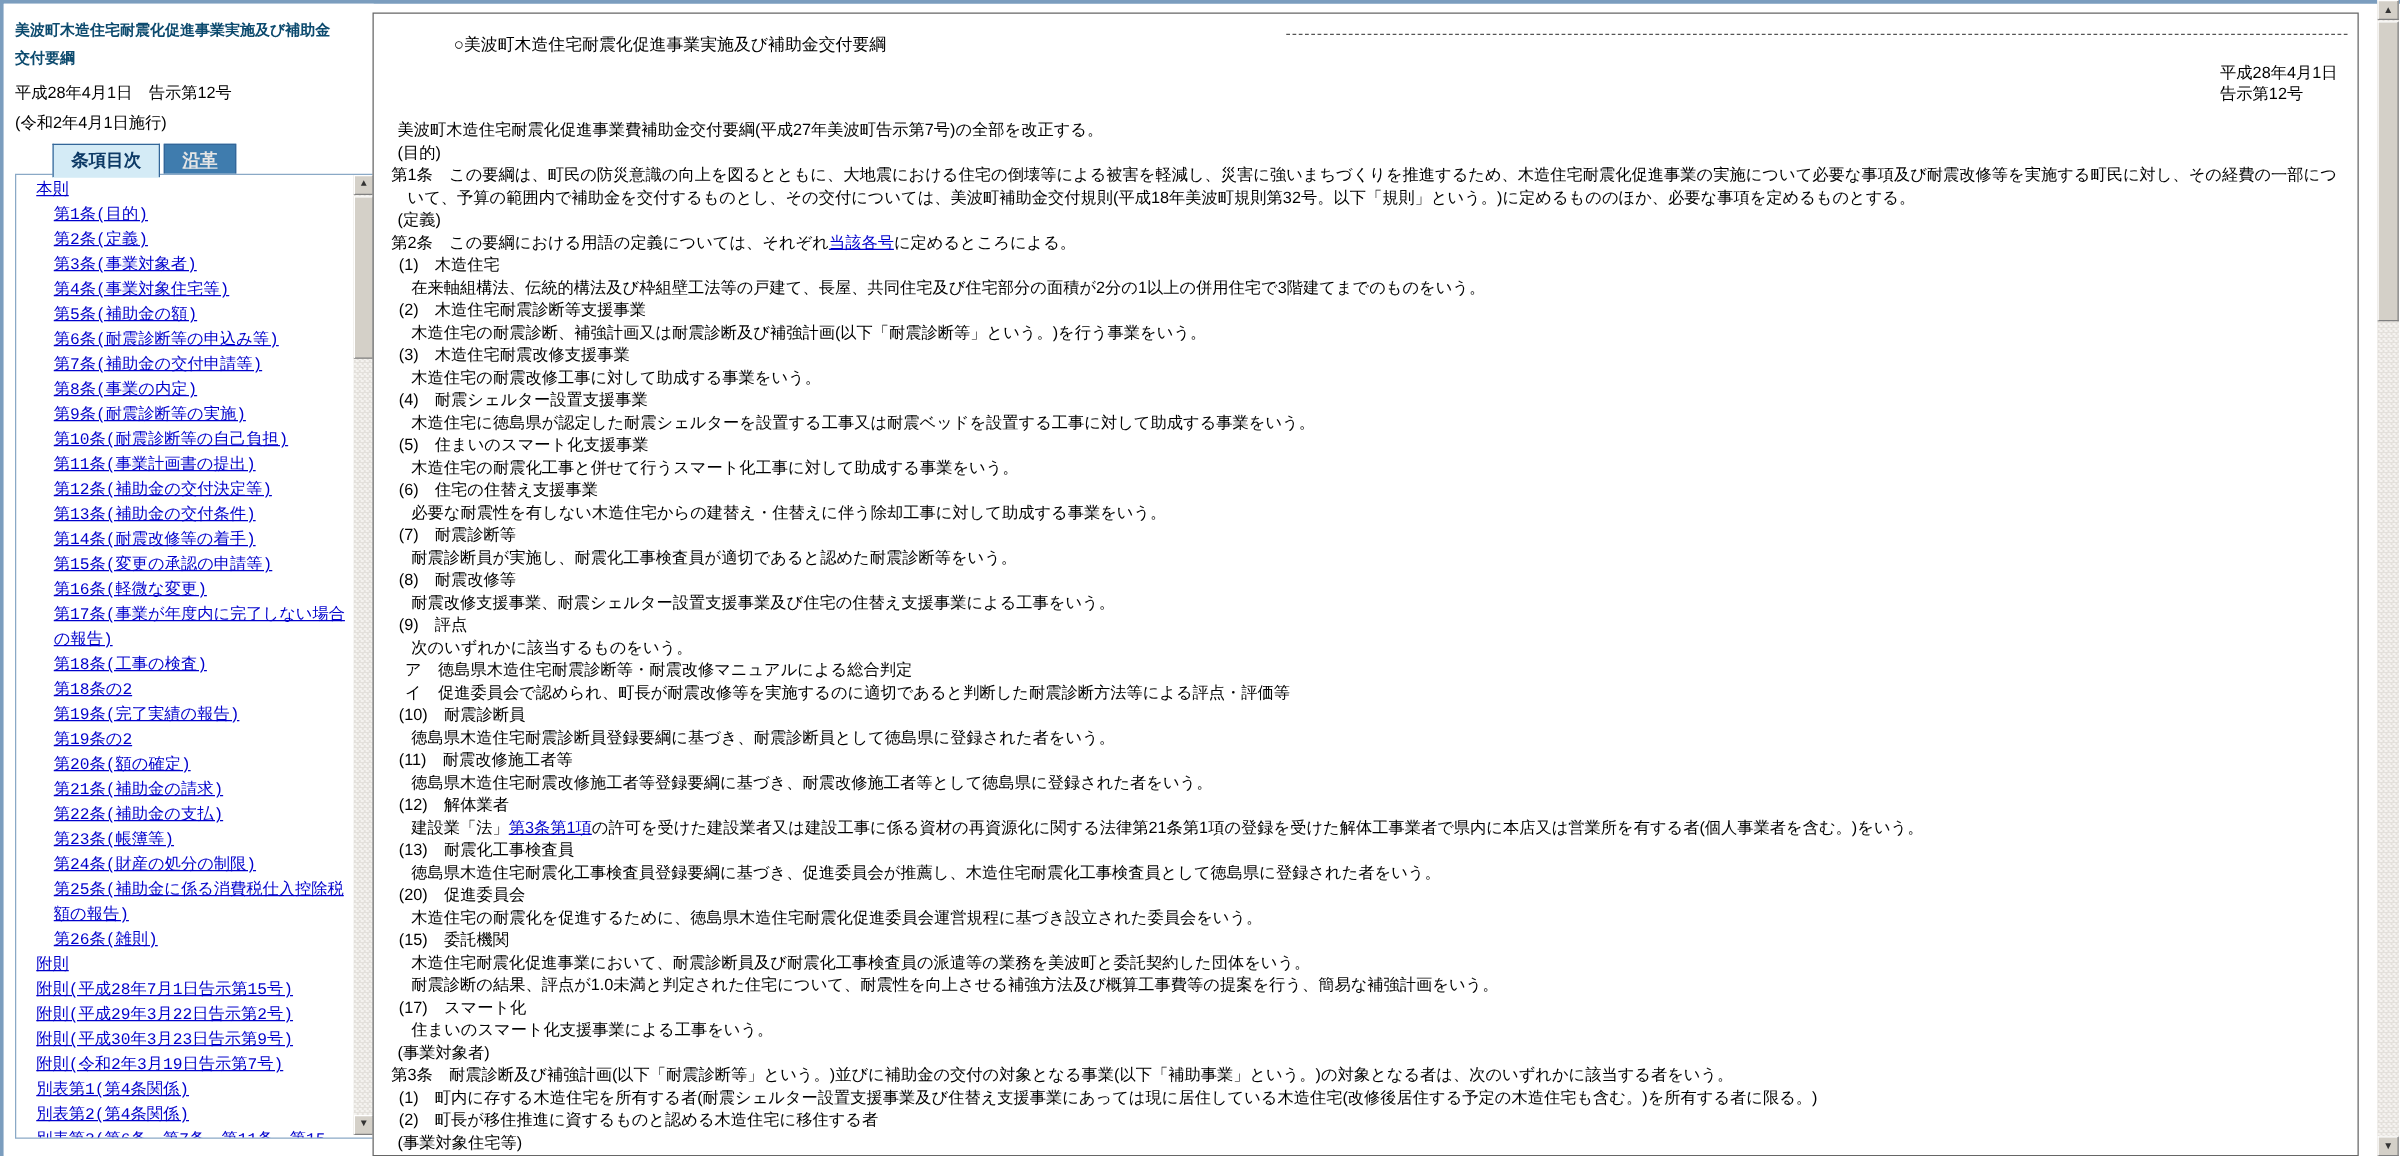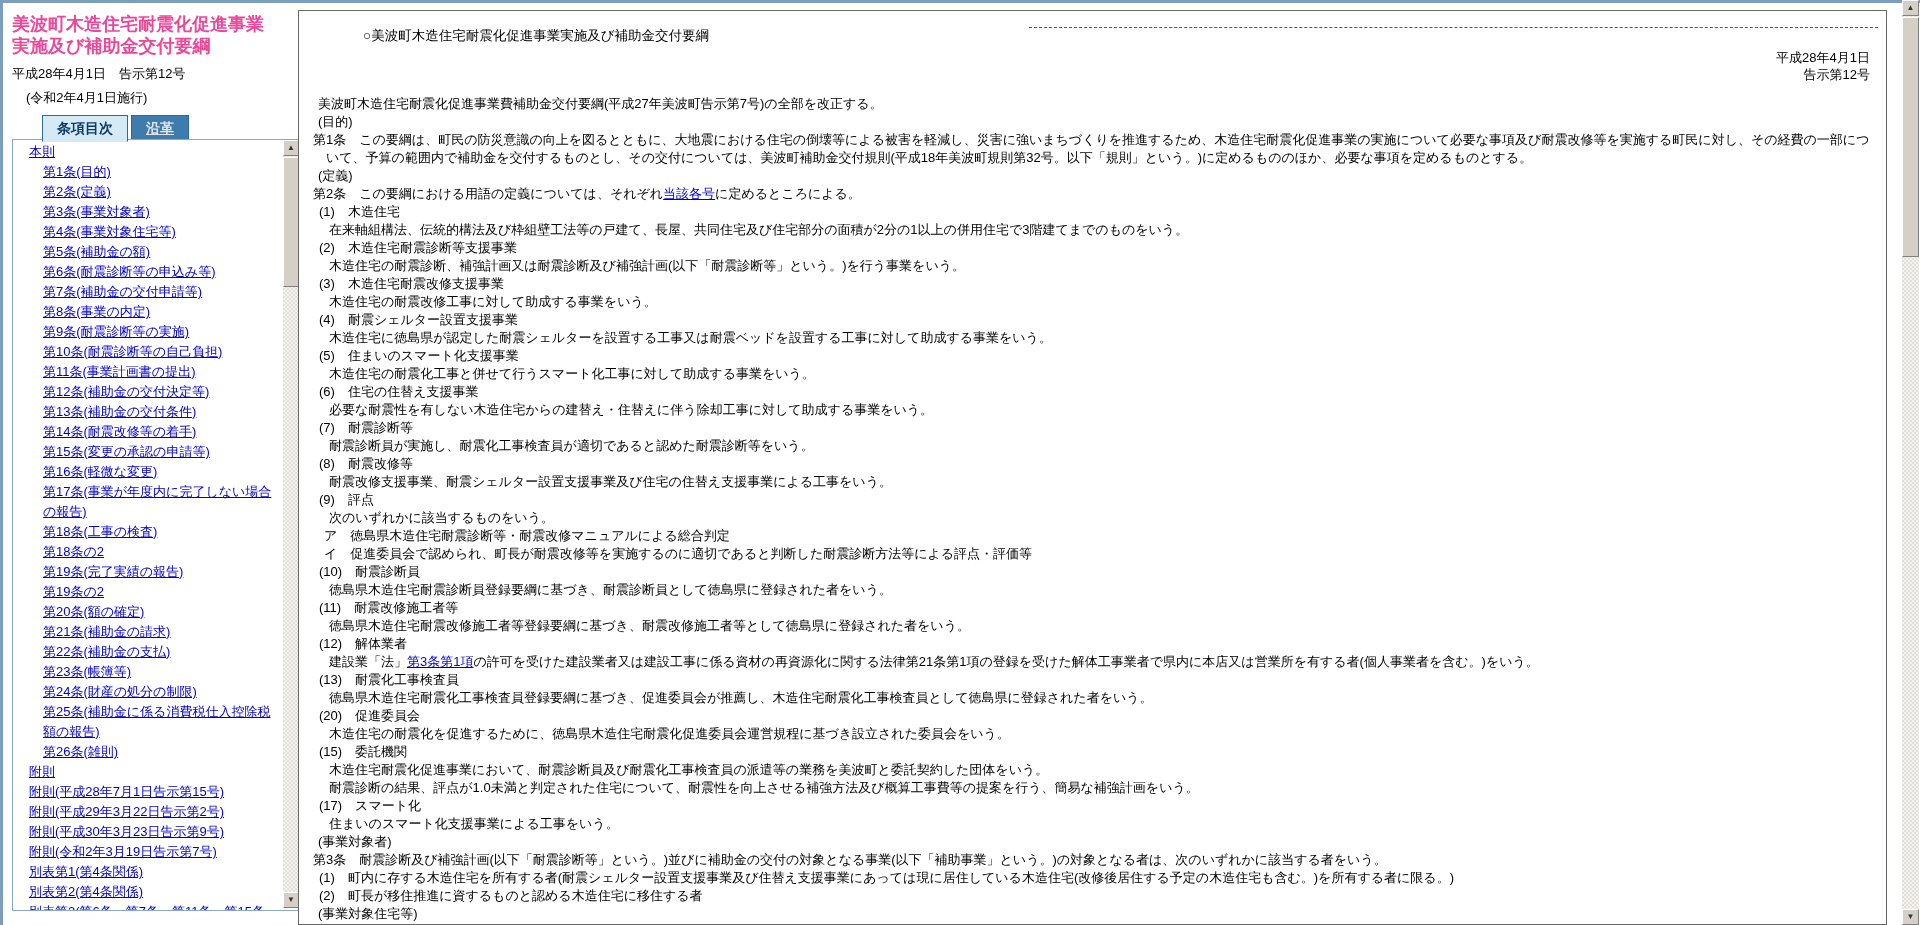--- a/index.html
+++ b/index.html
@@ -6,32 +6,32 @@
   body{width:1920px;height:925px;overflow:hidden;position:relative;
        font-family:"Liberation Sans","DejaVu Sans",sans-serif;color:#000;}
 
   
   .edge-top{position:absolute;left:0;top:0;width:1920px;height:3px;background:#7b9dbe;}
   .edge-left{position:absolute;left:0;top:0;width:3px;height:925px;background:#7b9dbe;}
 
   
   .sidebar{position:absolute;left:3px;top:3px;width:296px;height:922px;background:#fff;}
   .sb-title{position:absolute;left:9px;top:10px;width:262px;
-            font-size:18px;font-weight:bold;color:#ec4899;line-height:22px;}
+            font-size:12px;font-weight:bold;color:#0c4a6e;line-height:22px;}
   .sb-date{position:absolute;left:9px;top:62px;font-size:13px;}
-  .sb-eff{position:absolute;left:23px;top:86px;font-size:13px;}
+  .sb-eff{position:absolute;left:9px;top:86px;font-size:13px;}
 
   .sb-tabs{position:absolute;left:9px;top:112px;display:flex;align-items:flex-end;padding-left:30px;}
   .tab{font-size:14px;font-weight:bold;padding:4px 14px 3px 14px;margin-right:3px;
        border:1px solid #336699;cursor:pointer;}
   .tab.active{background:#d4ebf6;color:#0d3a66;border-bottom:1px solid #d4ebf6;position:relative;z-index:2;}
   .tab:not(.active){background:#3f7cae;color:#e5e5e5;text-decoration:underline;}
 
   .listbox{position:absolute;left:9px;top:136px;width:286px;height:770px;
-           border:1px solid #8aa9c6;background:#fff;overflow:hidden;}
+           border:1px solid #8aa9c6;background:#fff;overflow:hidden;font-family:Liberation Mono, monospace;}
   .toc{position:absolute;left:0;top:2px;right:17px;bottom:0;overflow:hidden;}
   .toc-link{display:block;font-size:13px;line-height:20px;color:#0000cc;
             text-decoration:underline;cursor:pointer;}
   .toc-link.ind1{padding-left:16px;}
   .toc-link.ind2{padding-left:30px;}
 
   
   .vscroll{position:absolute;background:#eceae6;}
   .vs-track{position:absolute;left:0;top:0;right:0;bottom:0;
             background:repeating-conic-gradient(#f4f2ef 0% 25%, #e3e0db 0% 50%) 0 0/4px 4px;}
@@ -42,21 +42,21 @@
   .vs-btn.up{top:0;}
   .vs-thumb{position:absolute;left:0;right:0;background:#d4d0c8;
             border:1px solid;border-color:#fff #808080 #808080 #fff;cursor:pointer;box-sizing:border-box;}
   .sb-scroll{right:0;top:0;width:16px;height:768px;}
   .main-scroll{left:1902px;top:0;width:17px;height:925px;}
 
   
   .main-box{position:absolute;left:298px;top:10px;width:1589px;height:915px;
             border:1px solid #666;background:#fff;overflow:hidden;box-sizing:border-box;}
   .doc-heading{position:absolute;left:14px;top:16px;right:260px;font-size:13.5px;line-height:18px;text-indent:50px;}
-  .doc-dates{position:absolute;right:16px;top:38px;text-align:right;font-size:13px;line-height:17px;margin-left:48px;}
+  .doc-dates{position:absolute;right:16px;top:38px;text-align:left;font-size:13px;line-height:17px;margin-left:48px;}
   .focus-dashes{position:absolute;top:16px;left:46%;right:8px;border-top:1px dashed #555;height:0;}
   .doc-body{position:absolute;left:14px;top:84px;right:14px;font-size:13px;line-height:18px;}
   .para{padding-left:0;}
   .para.art{padding-left:13px;text-indent:-13px;}
   .para.head{padding-left:5px;}
   .para.item{padding-left:6px;}
   .para.desc{padding-left:16px;}
   .para.sub{padding-left:11px;}
   .para a{color:#0000cc;text-decoration:underline;cursor:pointer;}
 </style>

